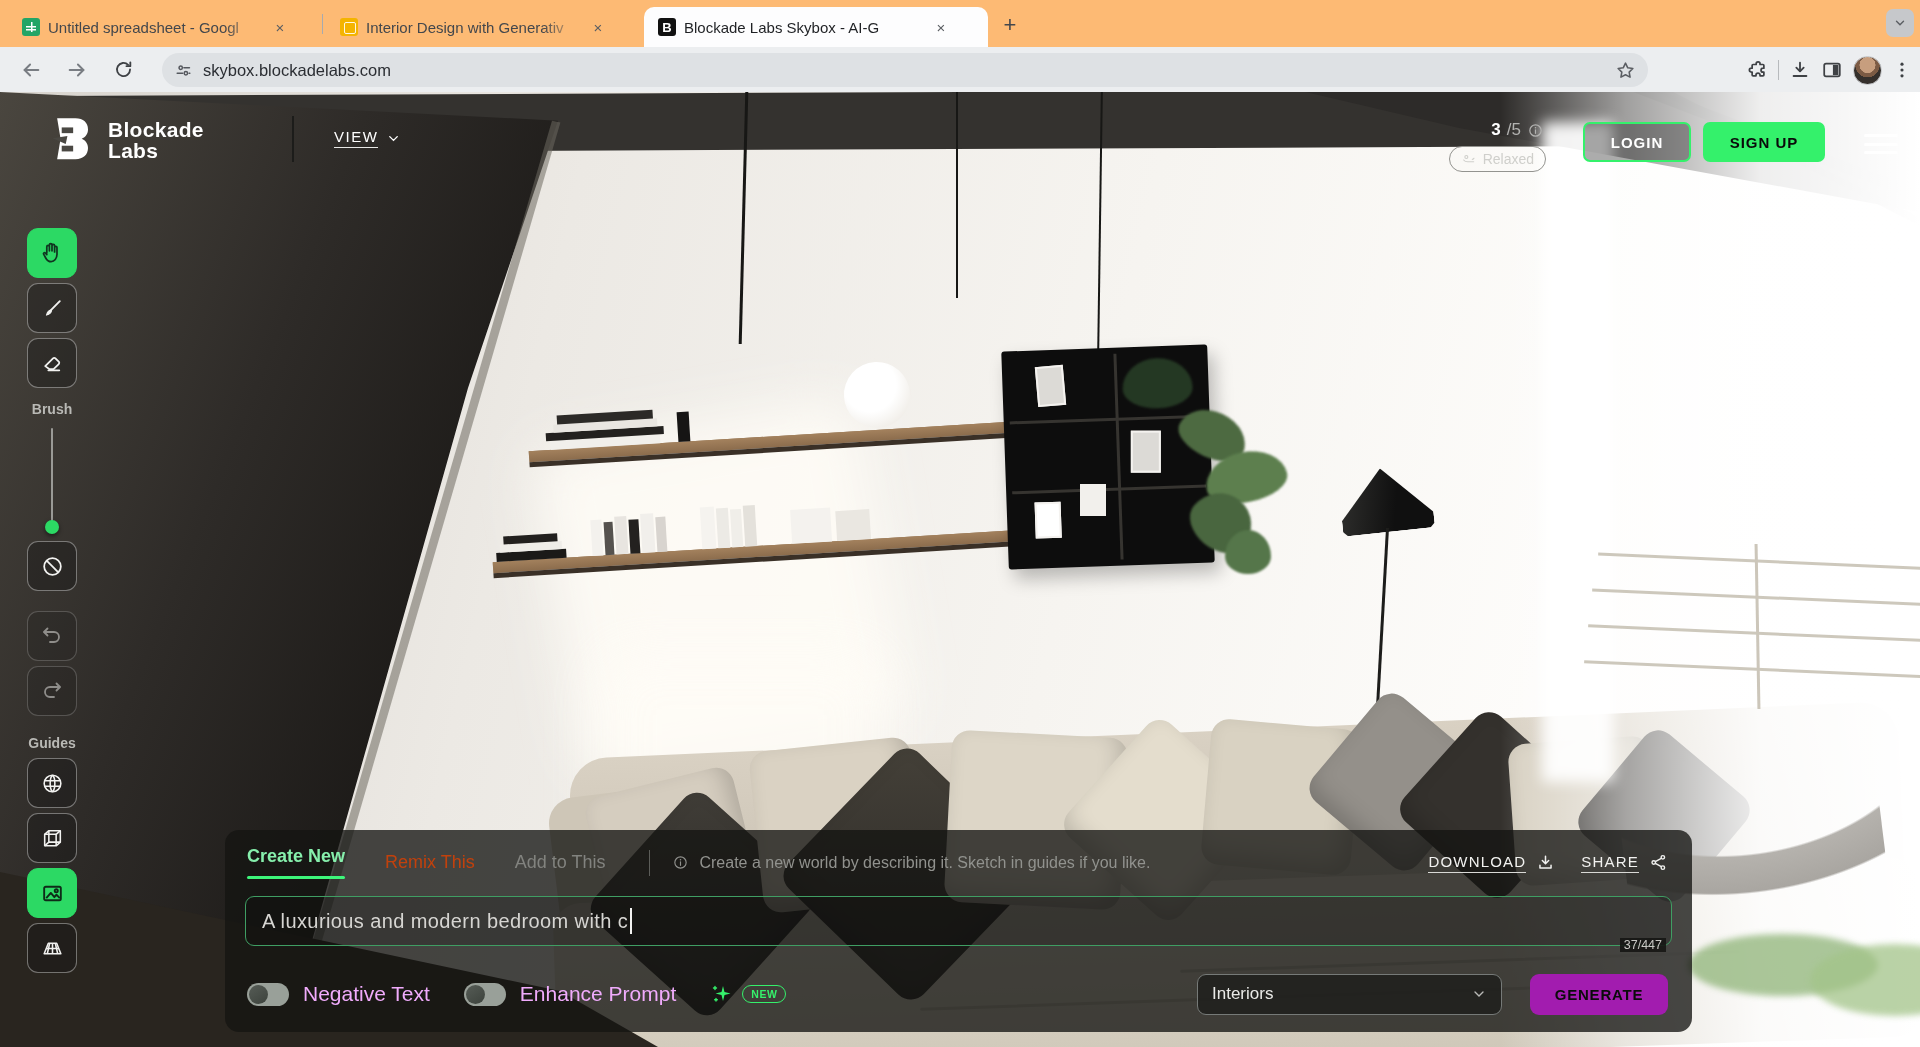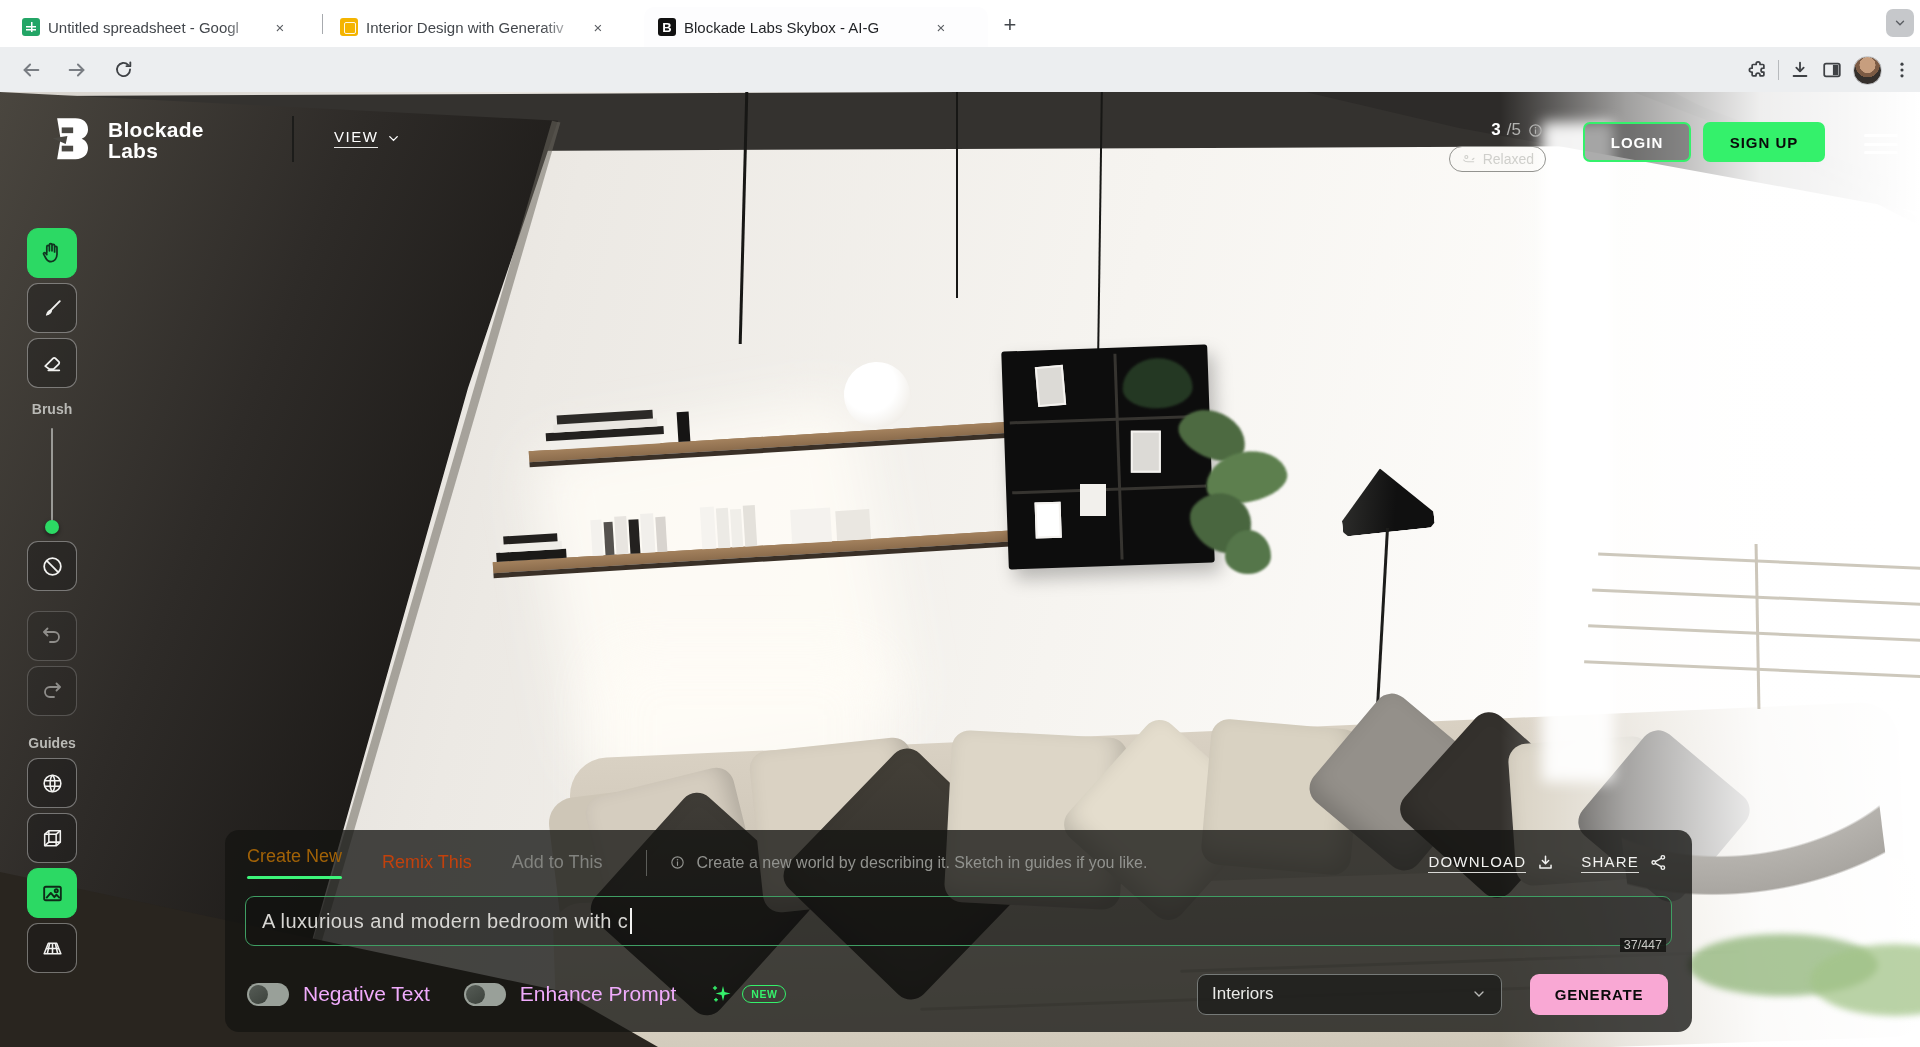--- a/index.html
+++ b/index.html
@@ -1,21 +1,21 @@
 <!DOCTYPE html>
 <html><head>
 <meta charset="utf-8">
 <style>
   * { margin:0; padding:0; box-sizing:border-box; }
   html,body { width:1920px; height:1047px; overflow:hidden; background:#000;
     font-family:"Liberation Sans","DejaVu Sans",sans-serif; }
   #stage { position:relative; width:1920px; height:1047px; overflow:hidden; }
 
   
-  #tabstrip { position:absolute; left:0; top:0; width:100%; height:47px; background:#ffffff; }
+  #tabstrip { position:absolute; left:0; top:0; width:100%; height:47px; background:#fdba74; }
   .tab { position:absolute; top:7px; height:40px; display:flex; align-items:center; gap:8px;
          padding:0 10px 0 14px; border-radius:10px 10px 0 0; }
   .tab .title { font-size:15px; color:#43474c; white-space:nowrap; overflow:hidden;
          -webkit-mask-image:linear-gradient(90deg,#000 82%,transparent 100%);
          mask-image:linear-gradient(90deg,#000 82%,transparent 100%); }
   .tab.active { background:#fdfdfe; }
   .tab.active .title { color:#1f2124; }
   .tab .close { width:18px; height:18px; border-radius:50%; display:flex; align-items:center;
          justify-content:center; font-size:15px; color:#5b5e63; flex:0 0 auto; }
   .favicon { width:18px; height:18px; flex:0 0 auto; border-radius:3px; position:relative; }
@@ -142,21 +142,21 @@
   #sizeslider .track { position:absolute; left:24px; top:4px; width:2px; height:96px; background:#9a9a96; border-radius:1px; }
   #sizeslider .thumb { position:absolute; left:18px; top:96px; width:14px; height:14px; border-radius:50%;
       background:#2cd964; box-shadow:0 2px 4px rgba(0,0,0,.5); }
 
   
   #panel { position:absolute; left:225px; top:738px; width:1467px; height:202px; border-radius:14px;
       background:rgba(20,20,18,.78); }
   #panel-tabs { position:absolute; left:22px; top:16px; right:24px; display:flex; align-items:center; }
   .ptab { font-size:18px; margin-right:40px; }
   .ptab .underline { height:3px; border-radius:2px; background:#3df57a; margin-top:9px; }
-  .ptab.create { color:#a16207; }
+  .ptab.create { color:#86efac;font-weight:bold; }
   .ptab.remix { color:#c2410c; }
   .ptab.add { color:#82837f; }
   #hintwrap { display:flex; align-items:center; gap:10px; color:#91928e; font-size:16px; margin-left:22px;justify-content:flex-end; }
   #hintsep { width:1px; height:26px; background:#5c5d59; margin-left:4px; }
   #dlshare { margin-left:auto; display:flex; align-items:center; gap:26px; }
   .linkbtn { display:flex; align-items:center; gap:10px; color:#f2f2f0; }
   .linkbtn .lbl { font-size:15px; letter-spacing:1.2px; border-bottom:1.5px solid #d9d9d6; padding-bottom:2px; }
   #promptbox { position:absolute; left:20px; top:66px; width:1427px; height:50px; border-radius:9px;
       border:1.5px solid #3f9e63; background:rgba(8,8,8,.18); display:flex; align-items:center; padding:0 16px; }
   #promptbox .ptext { color:#d6d5d2; font-size:20px; letter-spacing:.4px; white-space:pre; }
@@ -167,21 +167,21 @@
   .toggle { width:42px; height:23px; border-radius:12px; background:#99a099; position:relative; flex:0 0 auto; }
   .toggle .knob { position:absolute; left:2px; top:2px; width:19px; height:19px; border-radius:50%;
       background:linear-gradient(145deg,#565c56,#3c423c); }
   .toglabel { color:#f0abfc; font-size:21px; margin:0 34px 0 14px; }
   #newbadge { border:1.5px solid #35f16b; color:#35f16b; font-size:10.5px; font-weight:700;
       letter-spacing:.5px; border-radius:10px; padding:2px 8px; margin-left:8px; }
   #stylewrap { margin-left:auto; display:flex; align-items:center; gap:28px;padding-left:40px; }
   #styleselect { width:305px; height:41px; border-radius:9px; border:1px solid #767a78;
       background:rgba(30,30,28,.85); display:flex; align-items:center; padding:0 14px; }
   #styleselect .val { color:#e9e9e6; font-size:17px; flex:1; }
-  #generatebtn { width:138px; height:41px; border-radius:9px; background:#f9a8d4; color:#0b0b0b;
+  #generatebtn { width:138px; height:41px; border-radius:9px; background:#a21caf; color:#0b0b0b;
       font-weight:700; font-size:15px; letter-spacing:.8px; display:flex; align-items:center; justify-content:center; }
 
   svg { display:block; }
 </style>
 </head>
 <body>
 
 <div id="stage">
 
   <div id="tabstrip">
@@ -220,20 +220,37 @@
       <svg width="22" height="22" viewBox="0 0 24 24" fill="none" stroke="#797d83" stroke-width="2.1" stroke-linecap="round" stroke-linejoin="round">
           <path d="M4 12h15"></path>
           <path d="M13 6l6 6-6 6"></path>
         </svg>
     </div>
     <div class="navbtn" style="margin-left:12px;">
       <svg width="21" height="21" viewBox="0 0 24 24" fill="none" stroke="#3e4145" stroke-width="2.1" stroke-linecap="round">
           <path d="M19.5 12a7.5 7.5 0 1 1-2.2-5.3"></path>
           <path d="M19.8 3.8v4.4h-4.4" stroke-linejoin="round"></path>
         </svg>
+    </div>
+    <div id="omnibox">
+      <span>
+        <svg width="19" height="19" viewBox="0 0 24 24" fill="none" stroke="#55585e" stroke-width="1.9" stroke-linecap="round">
+            <circle cx="8.5" cy="8.5" r="2.1"></circle>
+            <path d="M12.5 8.5h7"></path>
+            <path d="M4 15.5h7"></path>
+            <circle cx="15" cy="15.5" r="2.1"></circle>
+            <path d="M19 15.5h1"></path>
+          </svg>
+      </span>
+      <span class="url">skybox.blockadelabs.com</span>
+      <span>
+        <svg width="21" height="21" viewBox="0 0 24 24" fill="none" stroke="#5b5e63" stroke-width="1.8" stroke-linejoin="round">
+            <path d="M12 3.6l2.6 5.3 5.8.8-4.2 4.1 1 5.8-5.2-2.7-5.2 2.7 1-5.8L3.6 9.7l5.8-.8z"></path>
+          </svg>
+      </span>
     </div>
     <div id="toolbar-right">
       <span>
         <svg width="22" height="22" viewBox="0 0 24 24" fill="none" stroke="#3e4145" stroke-width="1.9" stroke-linejoin="round">
             <path d="M13.2 3.2a2.1 2.1 0 0 1 2.1 2.1V6h3.2a1 1 0 0 1 1 1v3h-.9a2.2 2.2 0 0 0 0 4.4h.9v3a1 1 0 0 1-1 1h-3.2v-.9a2.2 2.2 0 0 0-4.4 0v.9H7.7a1 1 0 0 1-1-1v-3.2h-.9a2.1 2.1 0 1 1 0-4.2h.9V7a1 1 0 0 1 1-1h3.4v-.7a2.1 2.1 0 0 1 2.1-2.1z"></path>
           </svg>
       </span>
       <span class="tbsep"></span>
       <span>
         <svg width="22" height="22" viewBox="0 0 24 24" fill="none" stroke="#3e4145" stroke-width="2" stroke-linecap="round" stroke-linejoin="round">

